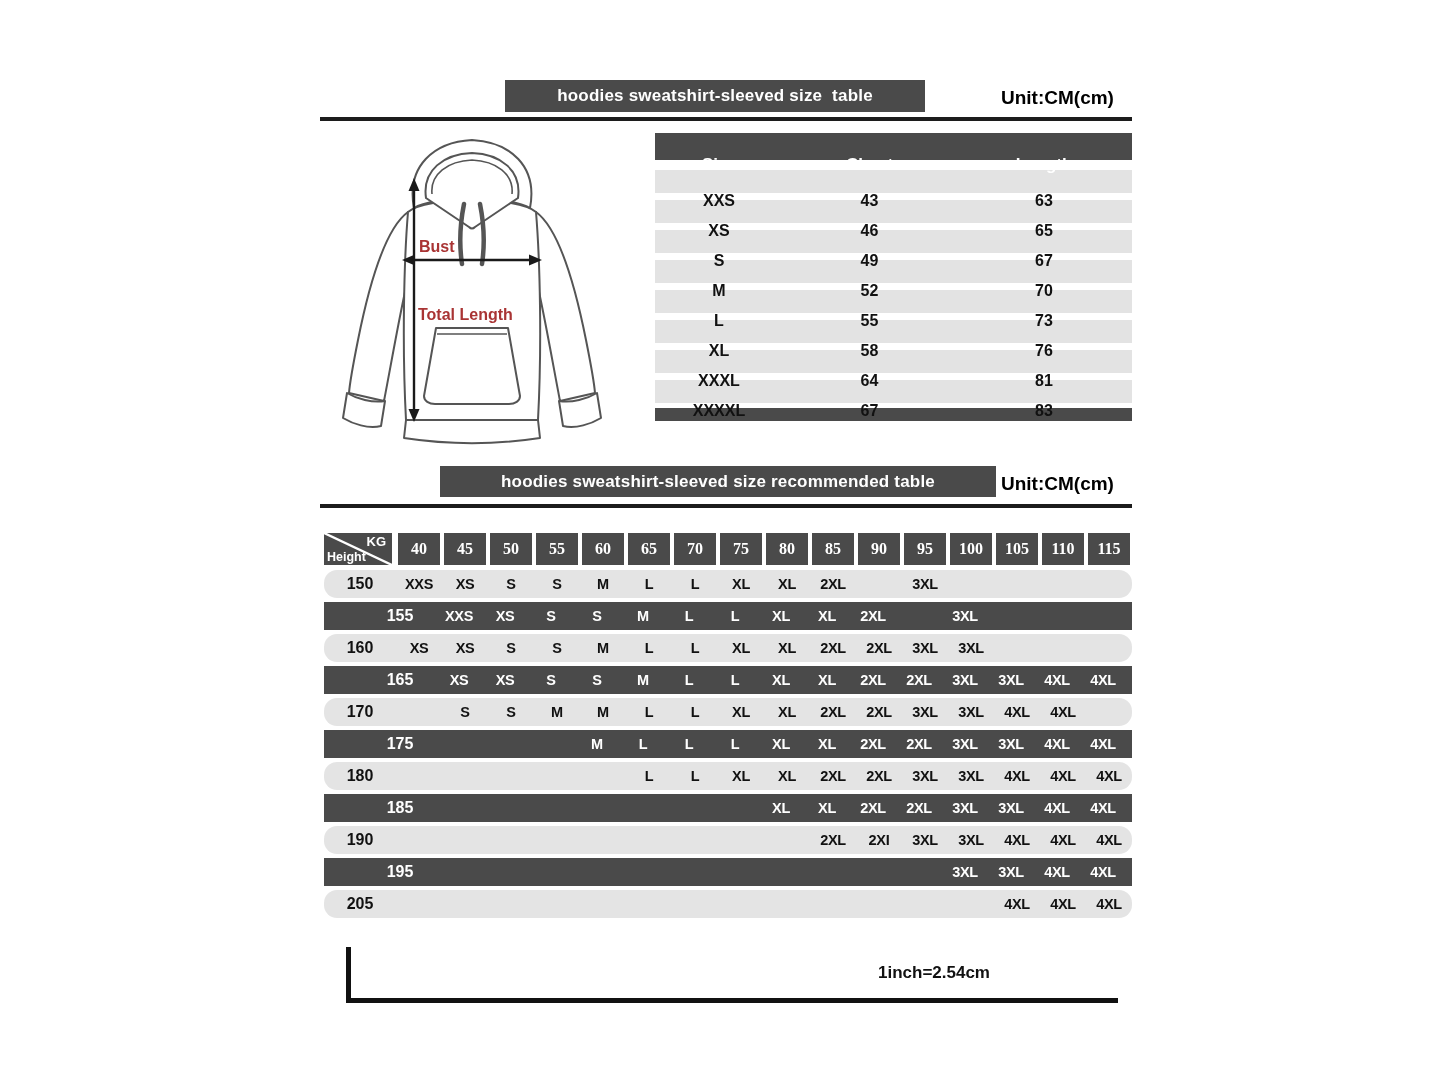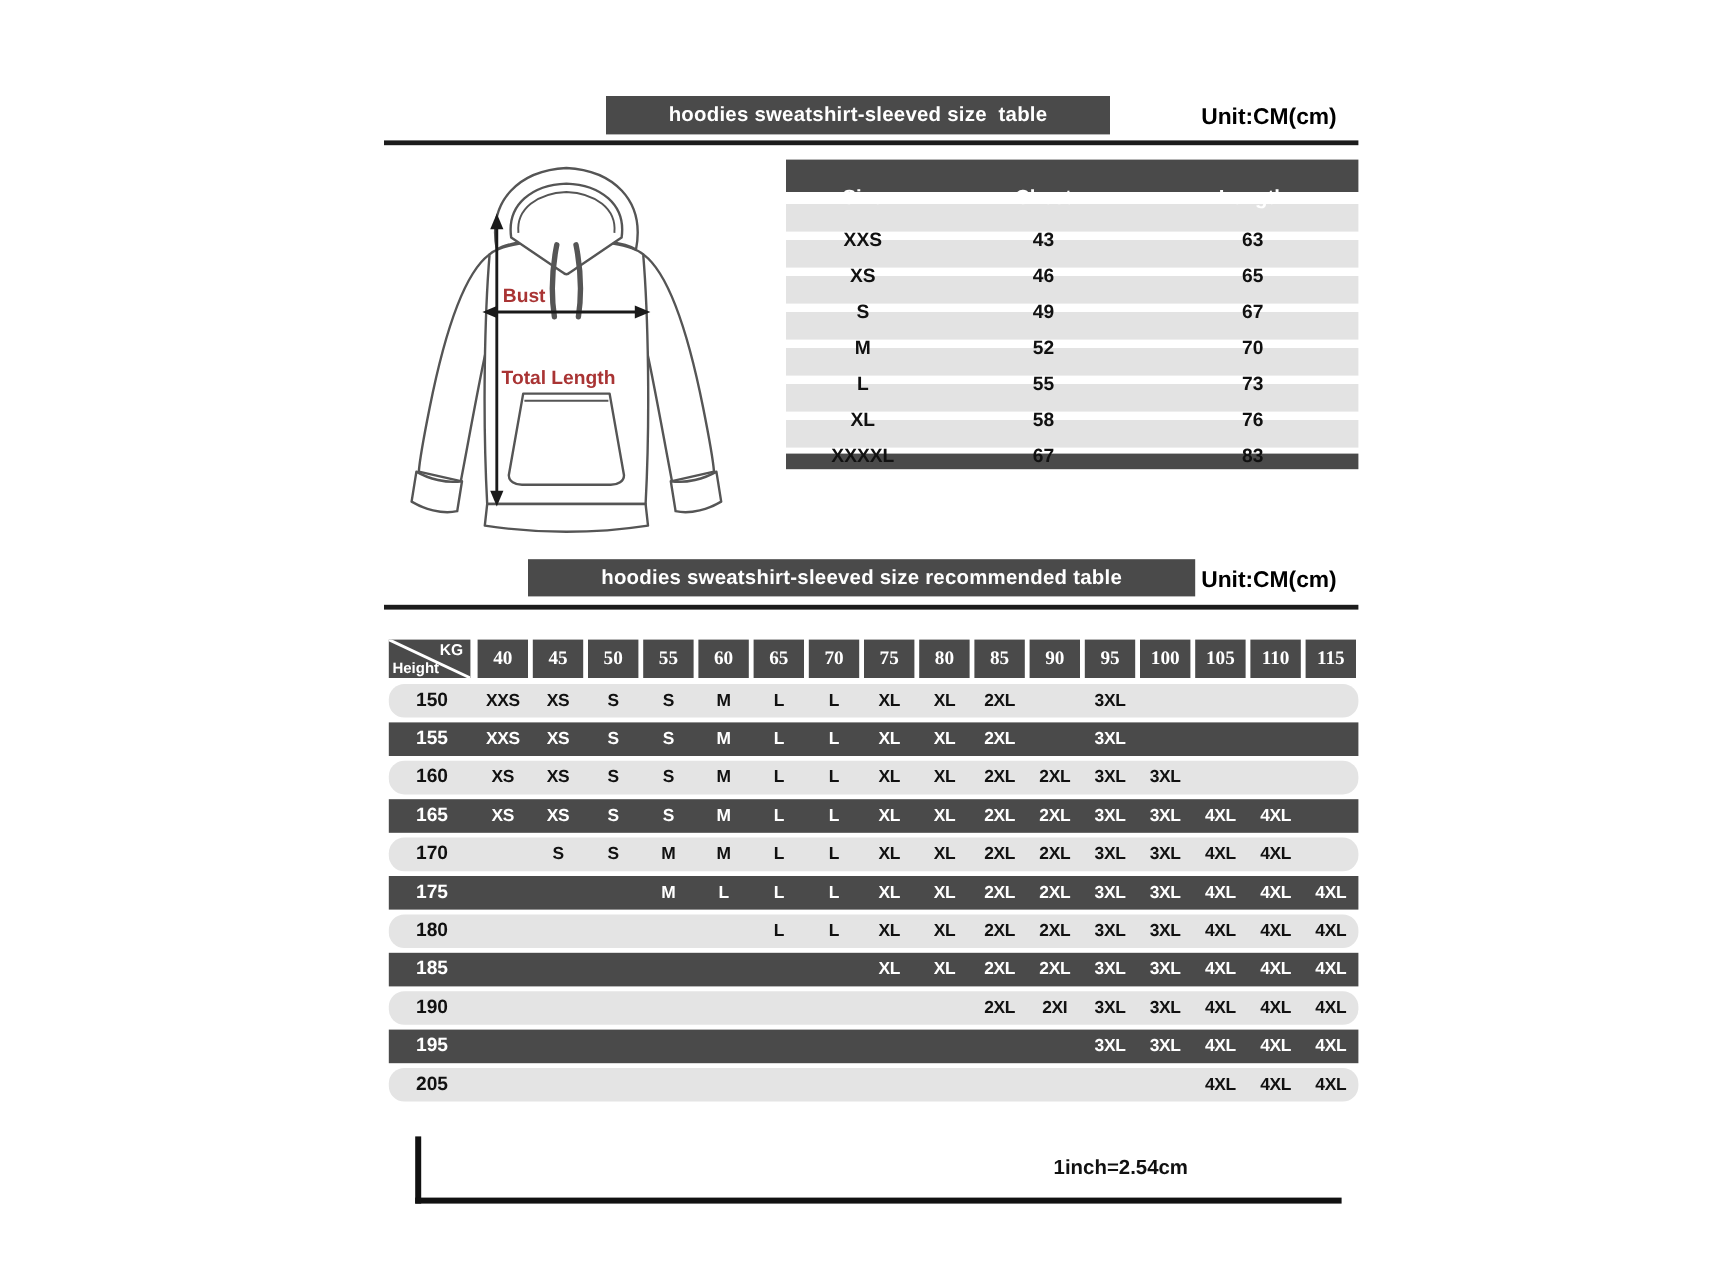--- a/index.html
+++ b/index.html
@@ -54,21 +54,21 @@
   }
   .corner{position:relative;width:68px;height:32px;background:#4a4a4a;color:#ffffff;}
   .corner svg{position:absolute;left:0;top:0;width:100%;height:100%;}
   .corner .kg{position:absolute;top:1px;right:6px;font-size:13px;}
   .corner .hgt{position:absolute;bottom:1px;left:3px;font-size:12.5px;}
   .rec-row{
     display:grid;grid-template-columns:72px repeat(16,46px);height:28px;margin-bottom:4px;
     align-items:center;
   }
   .rec-row.light{background:#e4e4e4;color:#111;border-radius:13px;}
-  .rec-row.dark{background:#4a4a4a;color:#ffffff;}
+  .rec-row.dark{background:#4a4a4a;color:#ffffff;padding-left:40px;}
   .rec-hcell{display:flex;align-items:center;justify-content:center;font-size:16px;}
   .rec-cell{display:flex;align-items:center;justify-content:center;font-size:14.5px;letter-spacing:-.3px;}
 
   
   .foot-vbar{position:absolute;left:346px;top:947px;width:5px;height:56px;background:#111;}
   .foot-hbar{position:absolute;left:346px;top:998px;width:772px;height:5px;background:#111;}
   .foot-note{position:absolute;left:363px;top:960px;font-size:17.5px;white-space:pre;}
   .foot-conv{position:absolute;left:878px;top:963px;font-size:17px;white-space:pre;}
 </style>
 </head>
@@ -144,20 +144,25 @@
         </div>
         <div class="st-row">
           <div class="st-cell">L</div>
           <div class="st-cell">55</div>
           <div class="st-cell">73</div>
         </div>
         <div class="st-row">
           <div class="st-cell">XL</div>
           <div class="st-cell">58</div>
           <div class="st-cell">76</div>
+        </div>
+        <div class="st-row">
+          <div class="st-cell">XXXL</div>
+          <div class="st-cell">64</div>
+          <div class="st-cell">81</div>
         </div>
         <div class="st-row">
           <div class="st-cell">XXXXL</div>
           <div class="st-cell">67</div>
           <div class="st-cell">83</div>
         </div>
       </div>
     <div class="st-footer"></div>
   </div>
 

